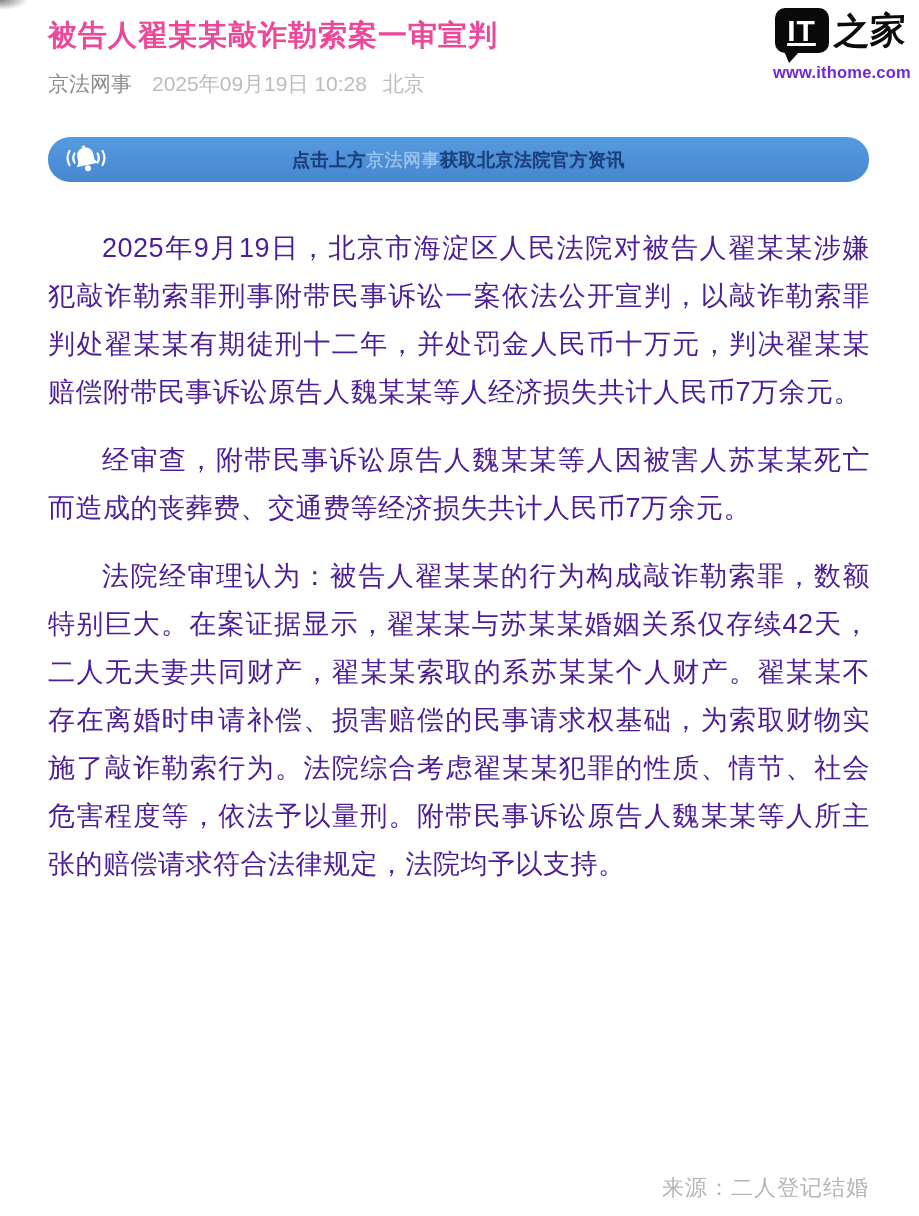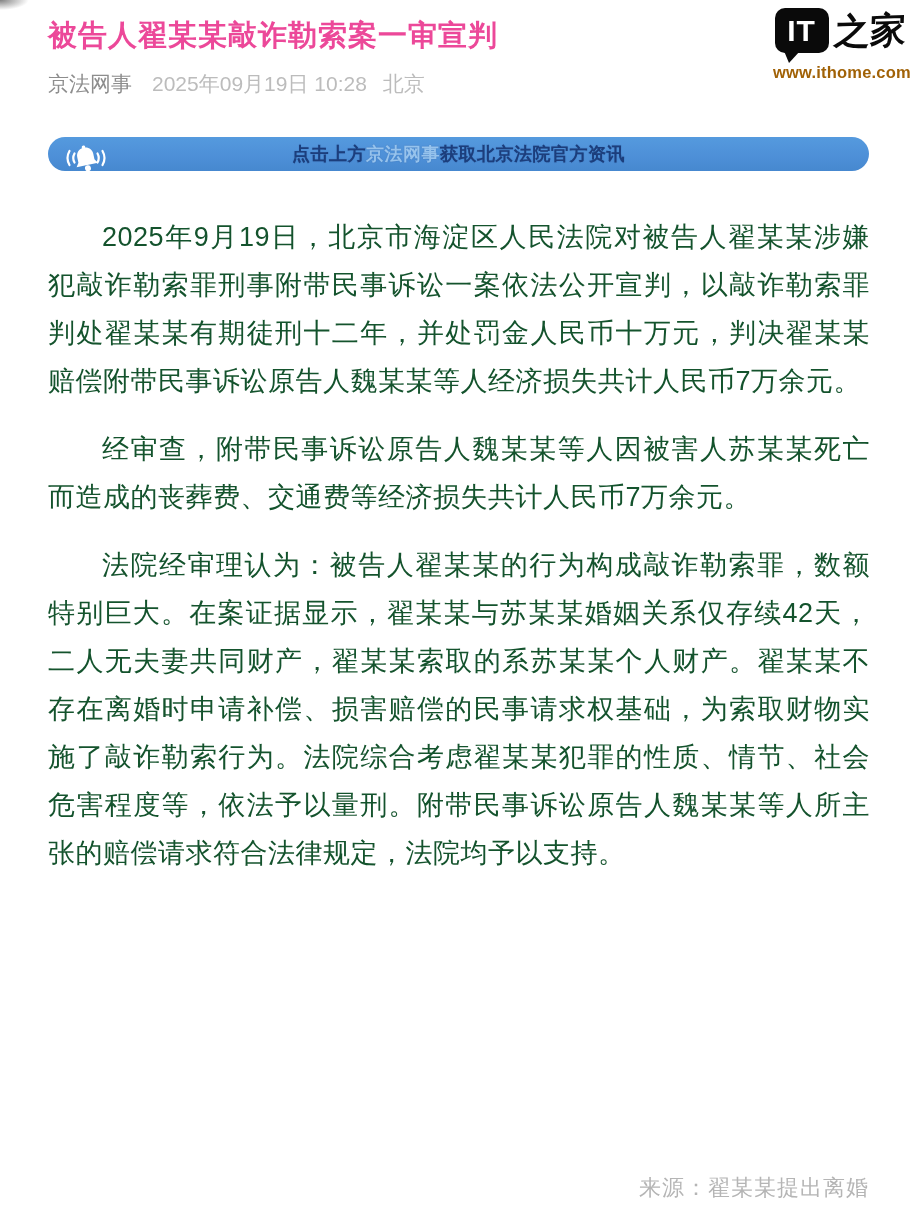--- a/index.html
+++ b/index.html
@@ -26,49 +26,50 @@
   .byline .byline-source { color: #8d8d8d; margin-right: 20px; }
   .byline .byline-date { margin-right: 16px; }
   
   .logo { position: absolute; top: 8px; right: 12px; width: 134px; text-align: center; cursor: pointer; }
   .logo-row { display: flex; align-items: center; justify-content: center; gap: 5px; }
   .logo-bubble {
     width: 54px; height: 45px; background: #0a0a0a; border-radius: 10px;
     color: #fff; font-weight: 700; font-size: 30px; letter-spacing: 1px;
     display: flex; align-items: center; justify-content: center; position: relative;
     font-family: "Liberation Sans", sans-serif;
+    text-decoration: underline;
   }
   .logo-bubble::after {
     content: ""; position: absolute; left: 9px; bottom: -10px;
     border-left: 5px solid transparent; border-right: 11px solid transparent;
     border-top: 12px solid #0a0a0a;
   }
   .logo-zhijia {
     font-size: 36px; font-weight: 700; color: #0a0a0a;
     transform: skewX(-4deg) rotate(-2deg); line-height: 1;
   }
-  .logo-url { margin-top: 10px; font-size: 16.5px; font-weight: 700; color: #a16207; letter-spacing: .2px; }
+  .logo-url { margin-top: 10px; font-size: 16.5px; font-weight: 700; color: #6d28d9; letter-spacing: .2px; }
   
   .banner {
-    margin: 39px 50px 0 48px; height: 34px;
+    margin: 39px 50px 0 48px; height: 45px;
     background: linear-gradient(180deg, #559ade 0%, #4d8fd7 60%, #4688cf 100%);
     border-radius: 22px;
     position: relative; display: flex; align-items: center; justify-content: center;
     cursor: pointer;
   }
   .banner-bell { position: absolute; left: 13px; top: 5px; width: 50px; height: 36px; }
   .banner-text {
     font-size: 18px; font-weight: 700; color: #1c3e7c; letter-spacing: .5px;
     text-shadow: 0 0 1px rgba(20,50,110,.35);
   }
   .banner-text .hl { color: #96c3ed; }
   
   .article { padding: 0 49px 0 48px; margin-top: 42px; }
   .article p {
-    font-size: 27px; line-height: 48px; color: #14532d;
+    font-size: 27px; line-height: 48px; color: #4c1d95;
     text-indent: 2em; text-align: justify; margin-bottom: 20px;
     letter-spacing: .5px;
   }
   
   .source-line {
     position: absolute; right: 50px; bottom: 13px;
     font-size: 22px; color: #b5b5b5; letter-spacing: 1px;
   }
 </style>
 </head>
@@ -114,13 +115,13 @@
   </div>
 </div>
 
 <article class="article">
   <p>2025年9月19日，北京市海淀区人民法院对被告人翟某某涉嫌犯敲诈勒索罪刑事附带民事诉讼一案依法公开宣判，以敲诈勒索罪判处翟某某有期徒刑十二年，并处罚金人民币十万元，判决翟某某赔偿附带民事诉讼原告人魏某某等人经济损失共计人民币7万余元。</p>
   <p>经审查，附带民事诉讼原告人魏某某等人因被害人苏某某死亡而造成的丧葬费、交通费等经济损失共计人民币7万余元。</p>
   <p>法院经审理认为：被告人翟某某的行为构成敲诈勒索罪，数额特别巨大。在案证据显示，翟某某与苏某某婚姻关系仅存续42天，二人无夫妻共同财产，翟某某索取的系苏某某个人财产。翟某某不存在离婚时申请补偿、损害赔偿的民事请求权基础，为索取财物实施了敲诈勒索行为。法院综合考虑翟某某犯罪的性质、情节、社会危害程度等，依法予以量刑。附带民事诉讼原告人魏某某等人所主张的赔偿请求符合法律规定，法院均予以支持。</p>
 
 </article>
 
-<div class="source-line">来源：翟某某提出离婚</div>
+<div class="source-line">来源：二人登记结婚</div>
 
 </body></html>

